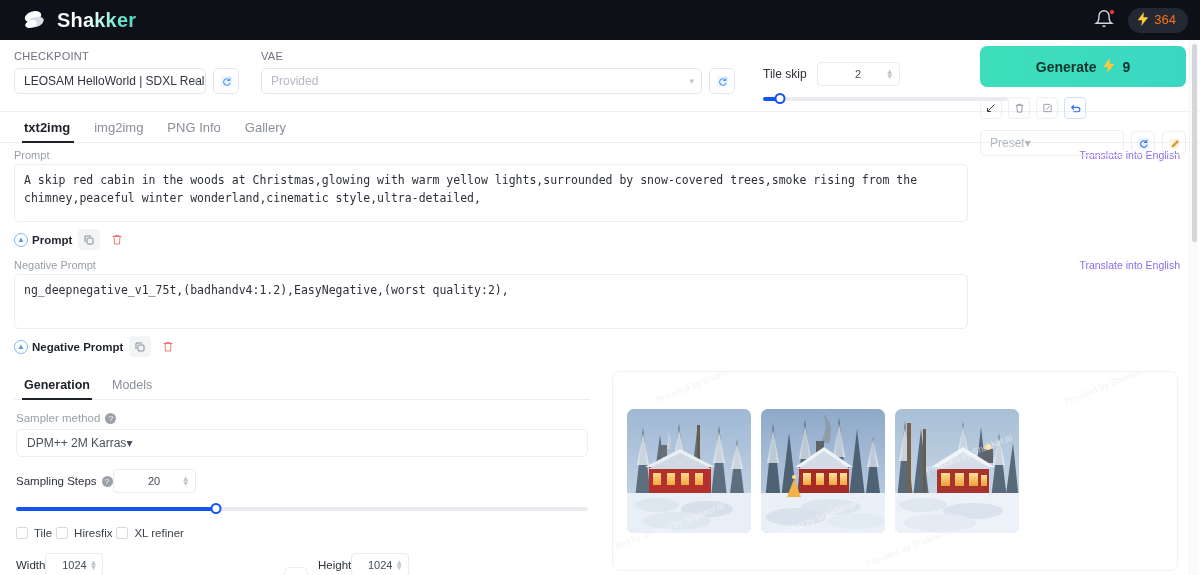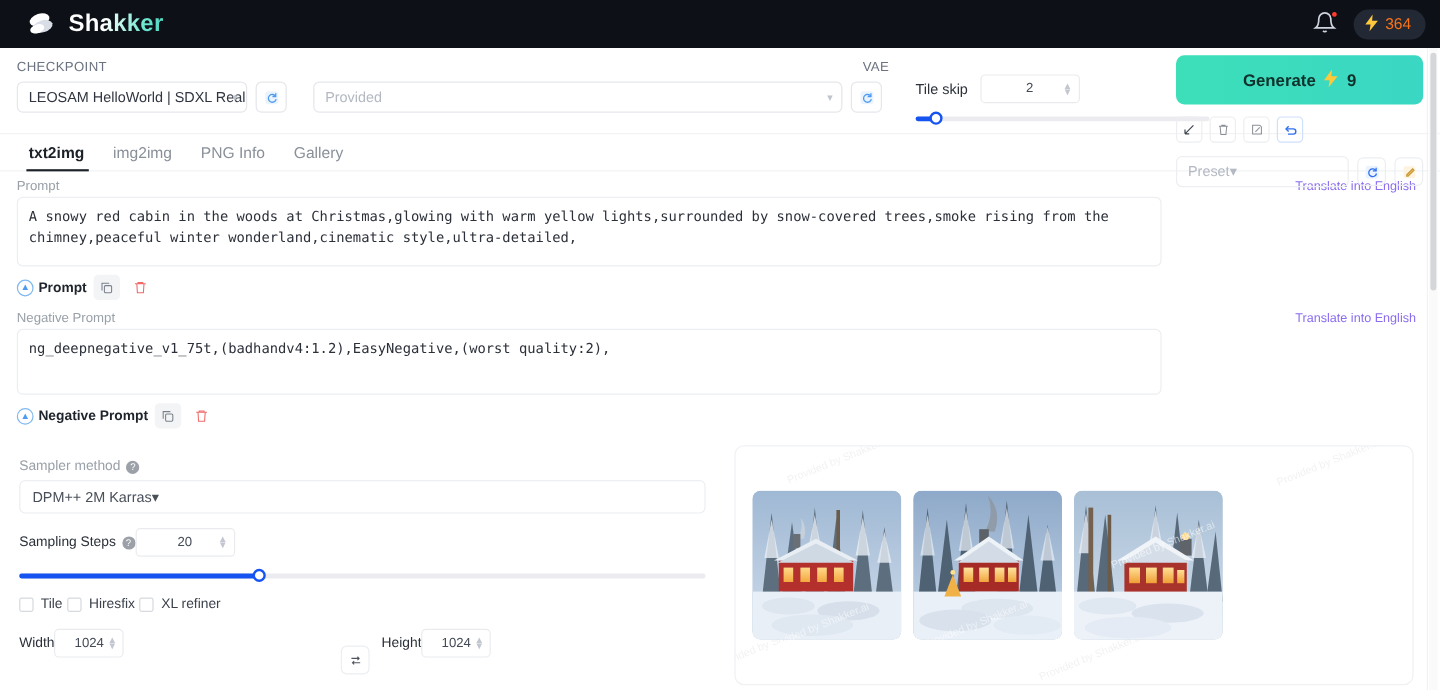--- a/index.html
+++ b/index.html
@@ -39,21 +39,21 @@
   .modelbar {
     display: flex; align-items: flex-start; gap: 0;
     padding: 10px 14px 6px 14px; background: #fff;
     border-bottom: 1px solid #f0f0f0;
   }
   .field-label {
     font-size: 11px; color: #6b7280; letter-spacing: .3px;
     margin-bottom: 6px; display: block;
   }
   .ckpt-col { width: 225px; }
-  .vae-col  { width: 230px; margin-left: 22px; text-align: right; }
+  .vae-col  { width: 230px; margin-left: 22px; }
   .select {
     height: 26px; border: 1px solid #e5e7eb; border-radius: 5px;
     background: #fff; font-size: 12px; color: #30353f;
     display: flex; align-items: center; padding: 0 20px 0 9px;
     position: relative; white-space: nowrap; overflow: hidden;
   }
   .select.ph { color: #b3b8c2; }
   .select .chev {
     position: absolute; right: 7px; top: 50%; transform: translateY(-50%);
     color: #c0c4cc; font-size: 9px;
@@ -313,21 +313,21 @@
   <div class="tabs">
     <div class="tab active">txt2img</div>
     <div class="tab">img2img</div>
     <div class="tab">PNG Info</div>
     <div class="tab">Gallery</div>
   </div>
 
   <div class="prompt-wrap">
     <div class="sublabel">Prompt</div>
     <div class="translate" style="top:6px">Translate into English</div>
-    <div class="ta p1">A snowy red cabin in the woods at Christmas,glowing with warm yellow lights,surrounded by snow-covered trees,smoke rising from the chimney,peaceful winter wonderland,cinematic style,ultra-detailed,</div>
+    <div class="ta p1">A skip red cabin in the woods at Christmas,glowing with warm yellow lights,surrounded by snow-covered trees,smoke rising from the chimney,peaceful winter wonderland,cinematic style,ultra-detailed,</div>
     <div class="chips">
       <span class="chip">
         <span class="circ">▲</span>
         <span>Prompt</span>
       </span>
       <span class="sqbtn">
         <svg width="12" height="12" viewBox="0 0 24 24" fill="none" stroke="#7b818c" stroke-width="1.8">
           <rect x="8" y="8" width="12" height="12" rx="2"></rect>
             <path d="M4 16V4h12"></path>
         </svg>
@@ -358,20 +358,24 @@
       <span class="sqbtn ghost">
         <svg width="12" height="13" viewBox="0 0 24 24" fill="none" stroke="#f06a6a" stroke-width="1.8">
           <path d="M3 6h18M8 6V4h8v2M6 6l1 15h10l1-15"></path>
         </svg>
       </span>
     </div>
   </div>
 
   <div class="lower">
     <div class="leftpane">
+      <div class="panel-tabs">
+        <div class="ptab active">Generation</div>
+        <div class="ptab">Models</div>
+      </div>
       <div class="ctl">
         <div class="ctl-label">
           <span>Sampler method</span>
           <span class="q">?</span>
         </div>
         <div class="wide-select">
           <span>DPM++ 2M Karras</span>
           <span class="chev">▾</span>
         </div>
 

